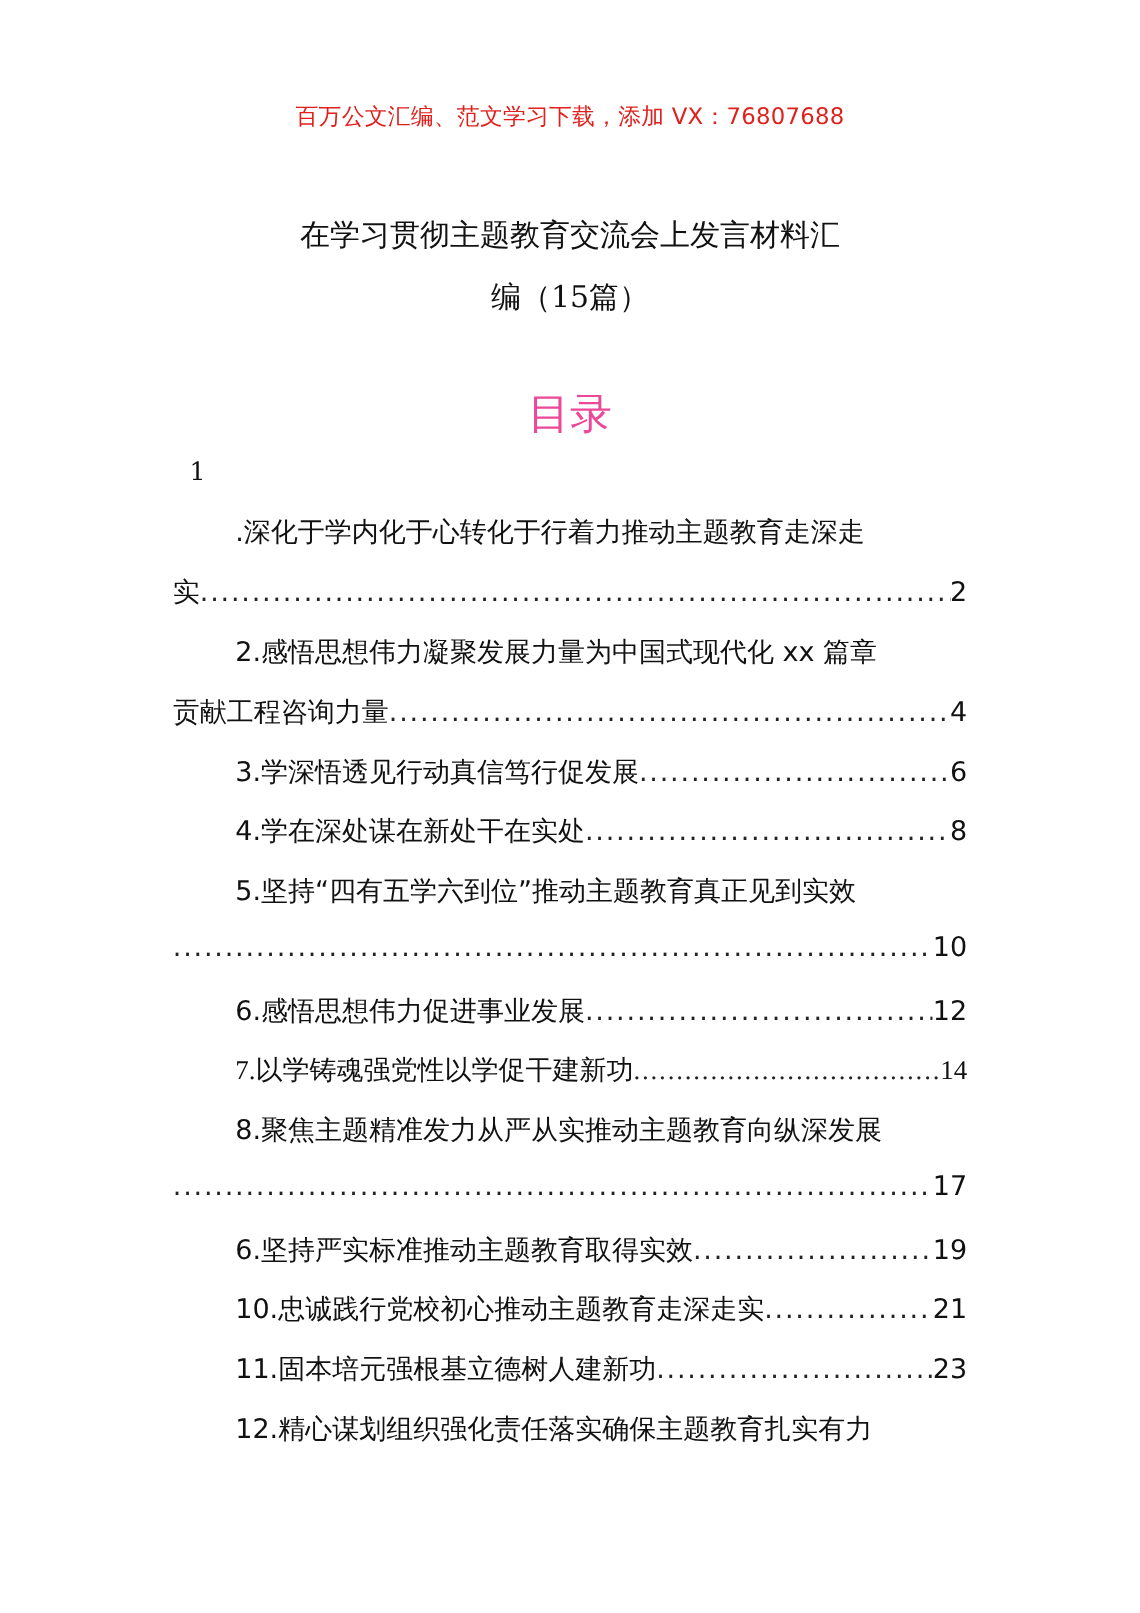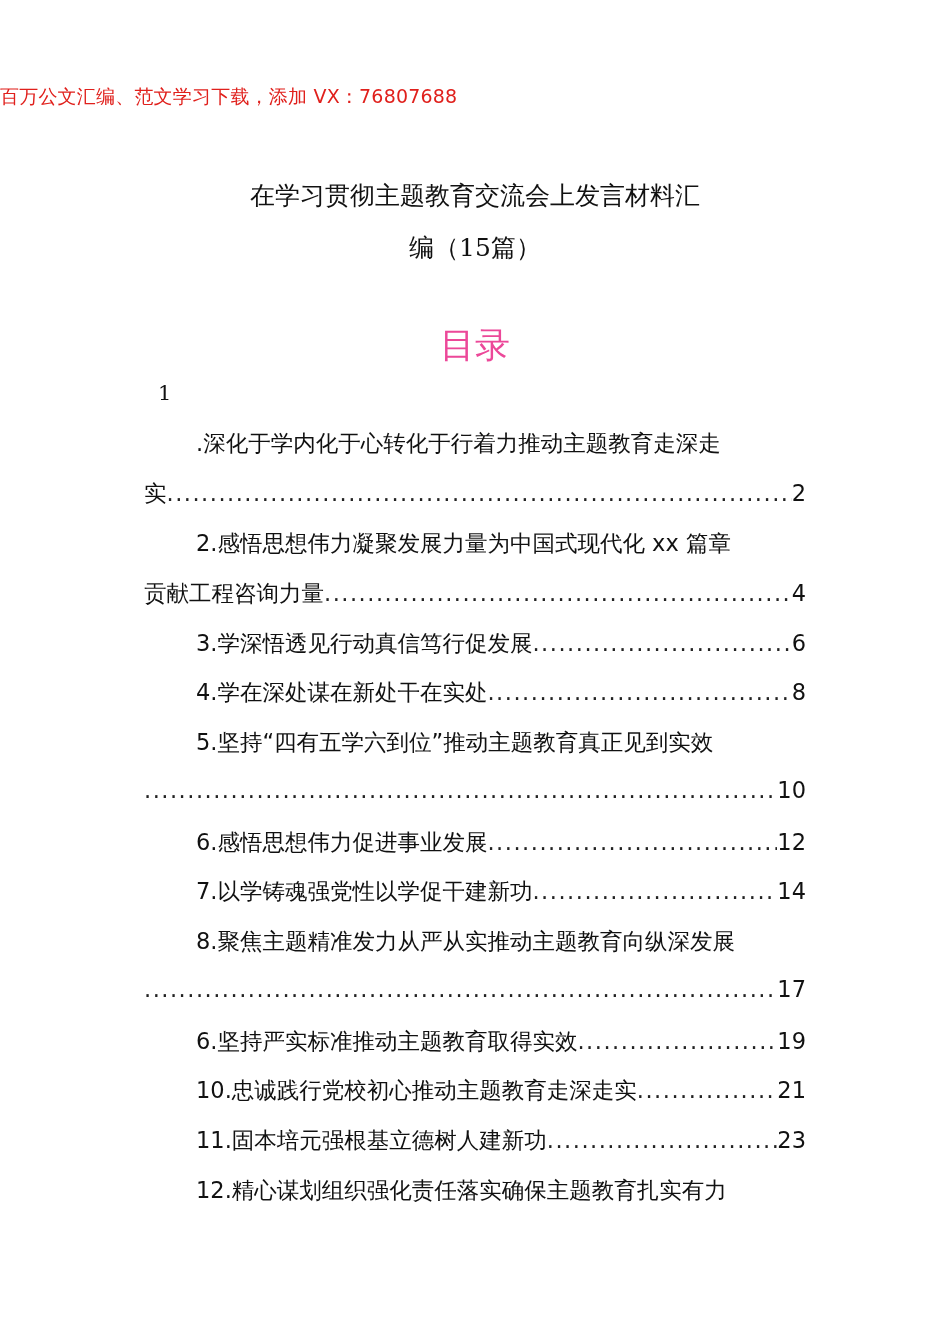--- a/index.html
+++ b/index.html
@@ -19,21 +19,21 @@
       position: absolute;
       left: 0; top: 0;
       width: 950px; height: 1344px;
       background: #ffffff;
     }
     .watermark {
       position: absolute;
       top: 84px;
       left: 0;
       width: 950px;
-      text-align: left;
+      text-align: center;
       font-size: 19px;
       color: #e0201c;
       letter-spacing: 0.2px;
     }
     .title {
       position: absolute;
       top: 170px;
       left: 140px;
       width: 670px;
       text-align: center;
@@ -146,21 +146,21 @@
       <span class="leader"></span>
       <span class="page-no">10</span>
     </div>
 
     <div class="toc-line indent" style="top:827px;">
       <span class="text">6.感悟思想伟力促进事业发展</span>
       <span class="leader"></span>
       <span class="page-no">12</span>
     </div>
 
-    <div class="toc-line indent" style="top:876px;">
+    <div class="toc-line indent" style="top:876px;font-family:Liberation Serif, serif;">
       <span class="text">7.以学铸魂强党性以学促干建新功</span>
       <span class="leader"></span>
       <span class="page-no">14</span>
     </div>
 
     <div class="toc-line indent" style="top:926px;">
       <span class="text">8.聚焦主题精准发力从严从实推动主题教育向纵深发展</span>
     </div>
     <div class="toc-line" style="top:976px;">
       <span class="leader"></span>

